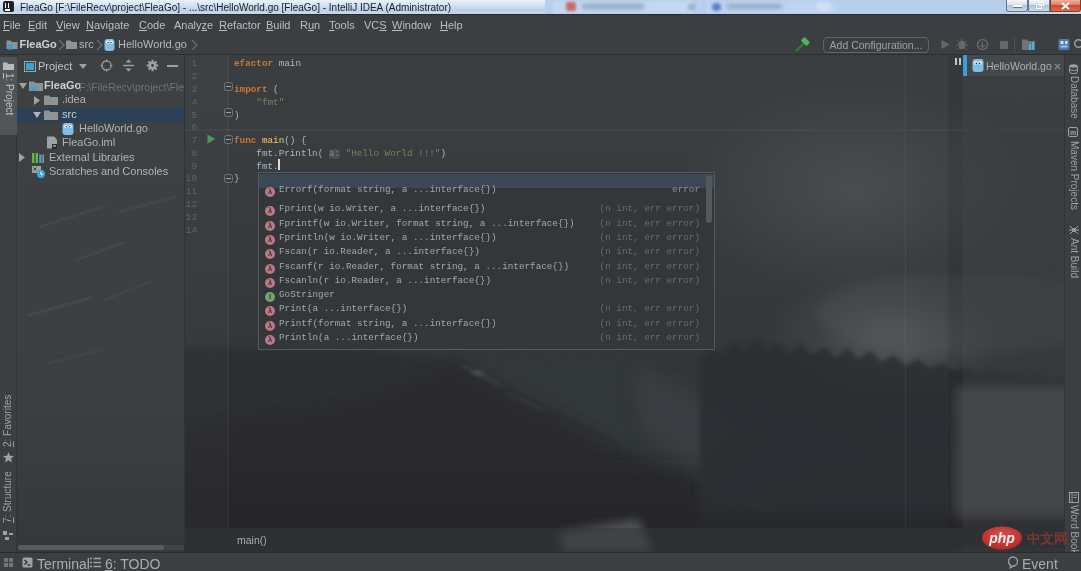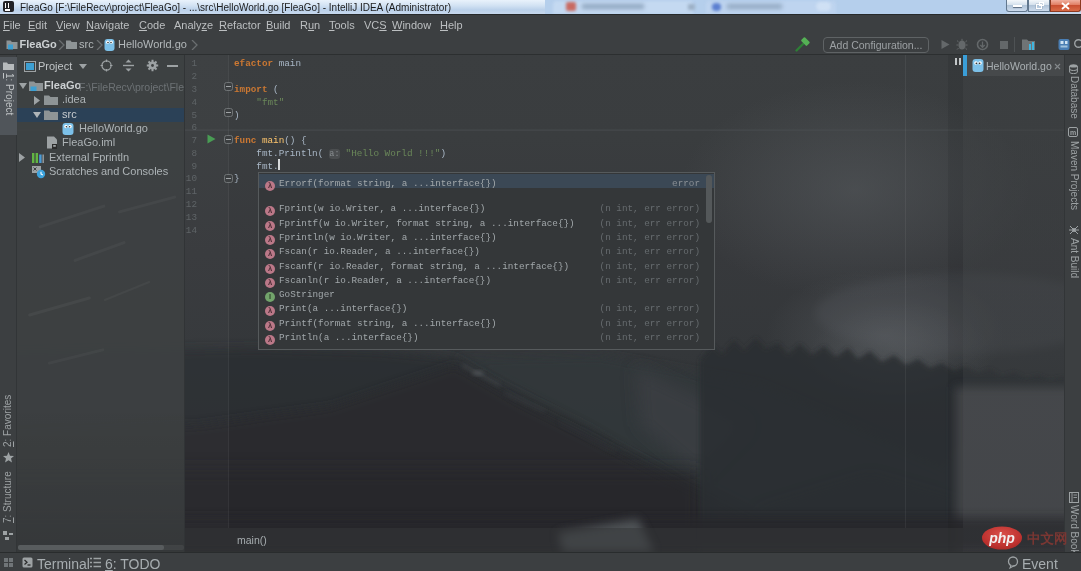--- a/index.html
+++ b/index.html
@@ -258,21 +258,21 @@
       <div class="abs" style="left:0;top:71.5px;height:14.3px;width:168px;">
         <svg class="abs" style="left:2px;top:2.5px;" width="6" height="9">
             <path d="M0 0 L6 4.5 L0 9 Z" fill="#9da2a4"></path>
           </svg>
         <svg class="abs" style="left:14px;top:1px;" width="14" height="12" viewBox="0 0 14 12">
           <rect x="1" y="1" width="2.4" height="10" fill="#62b543"></rect>
           <rect x="4.6" y="1" width="2.4" height="10" fill="#62b543"></rect>
           <rect x="8.2" y="2.5" width="2.4" height="8.5" fill="#4a9bd6"></rect>
           <rect x="11.4" y="2.5" width="1.6" height="8.5" fill="#8e9496"></rect>
         </svg>
-        <span class="abs" style="left:32px;top:0;">External Fprintln</span>
+        <span class="abs" style="left:32px;top:0;">External Libraries</span>
       </div>
       <div class="abs" style="left:0;top:85.8px;height:14.3px;width:168px;">
         <svg class="abs" style="left:14px;top:0.5px;" width="15" height="14" viewBox="0 0 15 14">
           <path d="M1 1 h9 v7 h-9 Z" fill="#9da2a4"></path>
           <path d="M2.5 2.5 l3 3 M5.5 2.5 l-3 3" stroke="#3c3f41" stroke-width="1"></path>
           <circle cx="10" cy="9" r="4.2" fill="#3da3dd"></circle>
           <path d="M10 6.8 V9 l1.8 1" stroke="#fff" stroke-width="1.1" fill="none"></path>
         </svg>
         <span class="abs" style="left:32px;top:0;">Scratches and Consoles</span>
       </div>
@@ -377,21 +377,21 @@
     <div class="abs" style="left:2px;top:183px;width:13px;height:56px;writing-mode:vertical-rl;font-size:10px;color:#9da2a4;white-space:nowrap;">Ant Build</div>
     <svg class="abs" style="left:4px;top:437px;" width="10" height="11" viewBox="0 0 10 11">
         <rect x="0.5" y="0.5" width="9" height="10" fill="none" stroke="#9da2a4"></rect>
         <path d="M3 0.5 V10.5 M4.5 3 H8 M4.5 5.5 H8" stroke="#9da2a4" stroke-width="0.9"></path>
       </svg>
     <div class="abs" style="left:2px;top:450px;width:13px;height:62px;writing-mode:vertical-rl;font-size:10px;color:#9da2a4;white-space:nowrap;">Word Book</div>
   </div>
 
   <div class="abs mono" style="left:258px;top:172px;width:457px;height:178px;background:#343739;border:1px solid #565a5c;overflow:hidden;font-size:9.3px;color:#a2a8ab;">
     <div class="abs" style="left:0;top:0.7px;width:455px;height:14.3px;background:#3b4855;"></div>
-    <div class="prow" style="top:4px;"><i class="pi"></i>Errorf(format string, a ...interface{})<span class="rt" style="color:#8a9095;">error</span></div>
+    <div class="prow" style="top:10px;"><i class="pi"></i>Errorf(format string, a ...interface{})<span class="rt" style="color:#8a9095;">error</span></div>
     <div class="prow" style="top:29.3px;"><i class="pi"></i>Fprint(w io.Writer, a ...interface{})<span class="rt">(n int, err error)</span></div>
     <div class="prow" style="top:43.6px;"><i class="pi"></i>Fprintf(w io.Writer, format string, a ...interface{})<span class="rt">(n int, err error)</span></div>
     <div class="prow" style="top:57.9px;"><i class="pi"></i>Fprintln(w io.Writer, a ...interface{})<span class="rt">(n int, err error)</span></div>
     <div class="prow" style="top:72.2px;"><i class="pi"></i>Fscan(r io.Reader, a ...interface{})<span class="rt">(n int, err error)</span></div>
     <div class="prow" style="top:86.5px;"><i class="pi"></i>Fscanf(r io.Reader, format string, a ...interface{})<span class="rt">(n int, err error)</span></div>
     <div class="prow" style="top:100.8px;"><i class="pi"></i>Fscanln(r io.Reader, a ...interface{})<span class="rt">(n int, err error)</span></div>
     <div class="prow" style="top:115.1px;"><i class="gi"></i>GoStringer</div>
     <div class="prow" style="top:129.4px;"><i class="pi"></i>Print(a ...interface{})<span class="rt">(n int, err error)</span></div>
     <div class="prow" style="top:143.7px;"><i class="pi"></i>Printf(format string, a ...interface{})<span class="rt">(n int, err error)</span></div>
     <div class="prow" style="top:158px;"><i class="pi"></i>Println(a ...interface{})<span class="rt">(n int, err error)</span></div>

